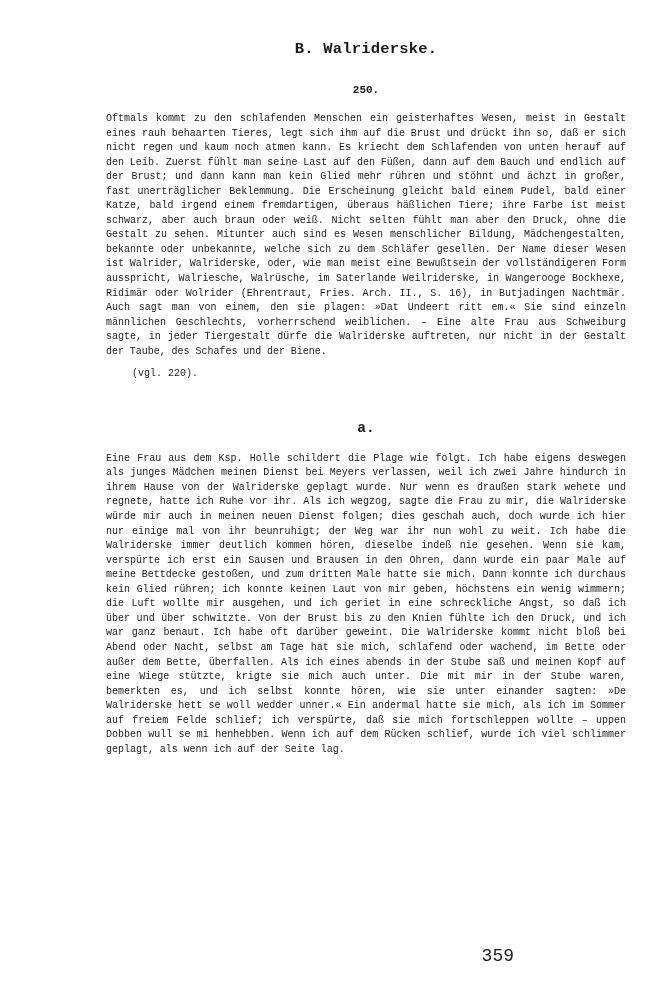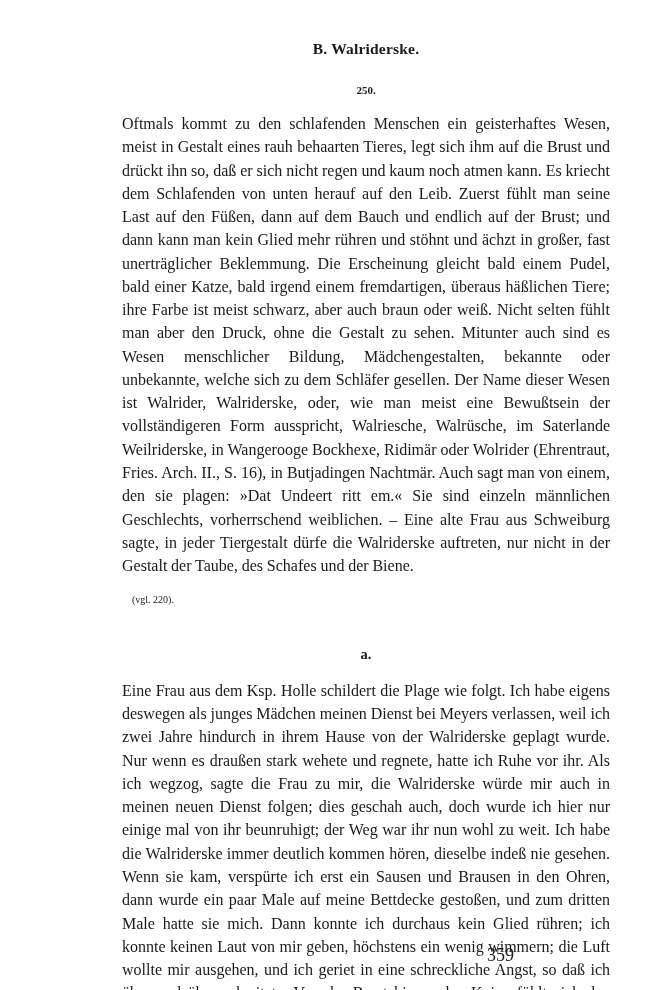--- a/index.html
+++ b/index.html
@@ -13,20 +13,21 @@
     font-family: "Liberation Serif", serif;
     color: #1a1a1a;
     overflow: hidden;
   }
   .page {
     position: relative;
     width: 548px;
     height: 990px;
     box-sizing: border-box;
     padding: 8px;
+    font-family: Liberation Mono, monospace;
   }
   .content {
     position: absolute;
     left: 106px;
     top: 40px;
     width: 520px;
   }
   .section-title {
     text-align: center;
     font-size: 15.5px;
@@ -40,22 +41,22 @@
     font-weight: bold;
     margin: 12px 0 16px 0;
   }
   .sub-label {
     text-align: center;
     font-size: 14.5px;
     font-weight: bold;
     margin: 0 0 16px 0;
   }
   p.body-text {
-    margin: 16px;
-    font-size: 16px;
+    margin: 0;
+    font-size: 10px;
     line-height: 1.455;
     text-align: justify;
     text-justify: inter-word;
     hyphens: none;
     word-spacing: -0.2px;
   }
   .ref-line {
     margin: 8px;
     font-size: 10px;
     line-height: 1.455;

